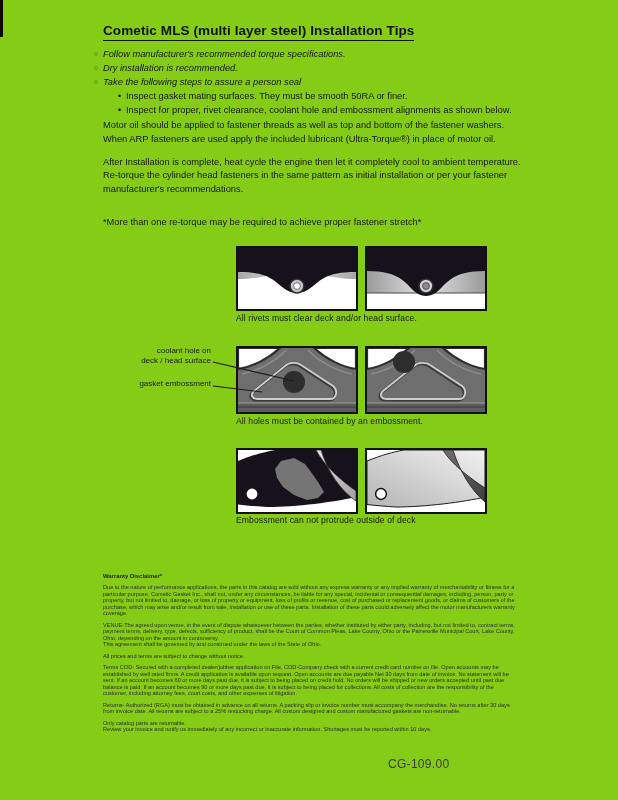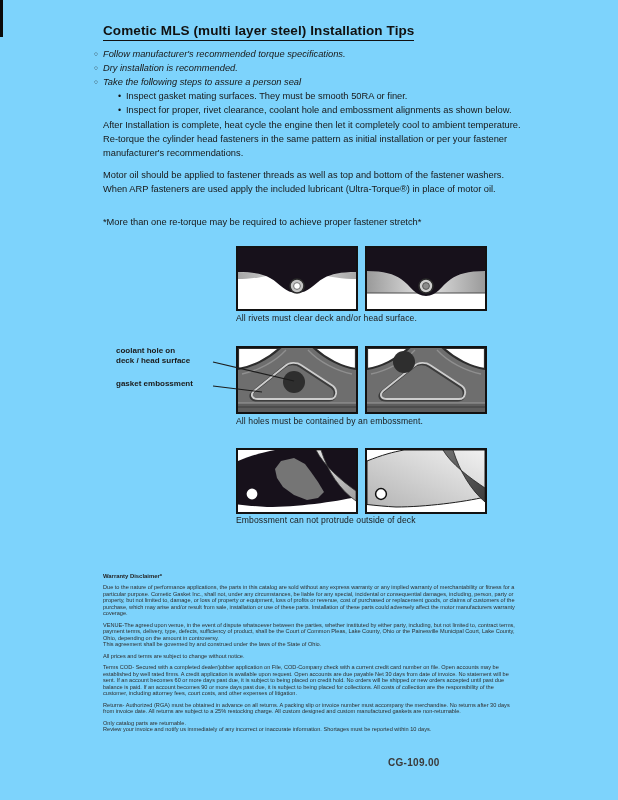--- a/index.html
+++ b/index.html
@@ -1,17 +1,17 @@
 <!DOCTYPE html>
 <html><head>
 <meta charset="utf-8">
 <style>
   html,body{margin:0;padding:0;background:#e8e8e8;}
   .page{
-    position:relative;width:618px;height:800px;background:#7dd3fc;
+    position:relative;width:618px;height:800px;background:#84cc16;
     font-family:"Liberation Sans","DejaVu Sans",sans-serif;color:#1d1d1d;
     overflow:hidden;margin:0 auto;
   }
   .scan-artifact{position:absolute;left:0;top:0;width:3px;height:37px;background:#0a0a0a;}
   .title{
     position:absolute;left:103px;top:23px;font-size:13.5px;font-weight:bold;color:#111;
     border-bottom:1.6px solid #111;padding-bottom:2px;letter-spacing:.1px;
   }
   .tips{position:absolute;left:94px;top:47px;width:440px;font-size:9.3px;line-height:14px;color:#181818;}
   .tip{position:relative;padding-left:9px;font-style:italic;}
@@ -20,46 +20,46 @@
   .subtip::before{content:"•";position:absolute;left:0;top:0;font-size:9px;line-height:14px;color:#111;}
   .diesel{position:absolute;left:103px;top:119px;width:418px;}
   .diesel h2{margin:0 0 6px 0;font-size:11px;color:#111;}
   .diesel p{margin:0 0 9px 0;font-size:9.3px;line-height:13.8px;color:#181818;}
   .diesel .note{margin-top:19px;}
   .dg-label{position:absolute;width:122px;text-align:center;font-size:12.5px;color:#2e2e2e;letter-spacing:.4px;margin-top:48px;}
   .dg-img{position:absolute;width:122px;border:2px solid #121212;box-sizing:border-box;background:#fff;}
   .dg-img svg{display:block;width:100%;height:100%;}
   .dg-caption{position:absolute;left:236px;font-size:8.6px;font-weight:normal;color:#1a1a1a;line-height:11.2px;letter-spacing:.1px;}
   .col-l{left:236px;} .col-r{left:365px;}
-  .anno{position:absolute;text-align:left;font-size:8px;line-height:10px;color:#1a1a1a;width:95px;font-weight:bold;}
+  .anno{position:absolute;text-align:right;font-size:8px;line-height:10px;color:#1a1a1a;width:95px;}
   .leaders{position:absolute;left:120px;top:340px;width:260px;height:70px;pointer-events:none;z-index:5;}
   .disclaimer{position:absolute;left:103px;top:573px;width:414px;color:#2e2e2e;}
   .disclaimer h3{margin:0 0 5px 0;font-size:5.9px;color:#222;}
   .disclaimer p{margin:0 0 5px 0;font-size:5.6px;line-height:6.5px;white-space:pre-line;}
-  .doc-code{position:absolute;left:388px;top:757px;font-size:10px;color:#3a3a3a;letter-spacing:.3px;font-weight:bold;}
+  .doc-code{position:absolute;left:388px;top:757px;font-size:12px;color:#3a3a3a;letter-spacing:.3px;}
 </style>
 </head>
 <body>
 
 <div class="page">
   <div class="scan-artifact"></div>
 
   <div class="title">Cometic MLS (multi layer steel) Installation Tips</div>
 
   <div class="tips">
     <div class="tip">Follow manufacturer's recommended torque specifications.</div>
     <div class="tip">Dry installation is recommended.</div>
     <div class="tip">Take the following steps to assure a person seal</div>
     <div class="subtip">Inspect gasket mating surfaces.  They must be smooth 50RA or finer.</div>
     <div class="subtip">Inspect for proper, rivet clearance, coolant hole and embossment alignments as shown below.</div>
   </div>
 
   <div class="diesel">
+    <p>Motor oil should be applied to fastener threads as well as top and bottom of the fastener washers. When ARP fasteners are used apply the included lubricant (Ultra-Torque®) in place of motor oil.</p>
     <p>After Installation is complete, heat cycle the engine then let it completely cool to ambient temperature. Re-torque the cylinder head fasteners in the same pattern as initial installation or per your fastener manufacturer's recommendations.</p>
-    <p>Motor oil should be applied to fastener threads as well as top and bottom of the fastener washers. When ARP fasteners are used apply the included lubricant (Ultra-Torque®) in place of motor oil.</p>
     <p class="note">*More than one re-torque may be required to achieve proper fastener stretch*</p>
   </div>
 
   <div class="dg-label col-l" style="top:230px">RIGHT</div>
   <div class="dg-label col-r" style="top:230px">WRONG</div>
 
   <div class="dg-img col-l" style="top:246px;height:65px">
     <svg viewBox="0 0 118 61" preserveAspectRatio="none">
       <defs>
         <linearGradient id="slivL" x1="0" y1="0" x2="1" y2="0">

